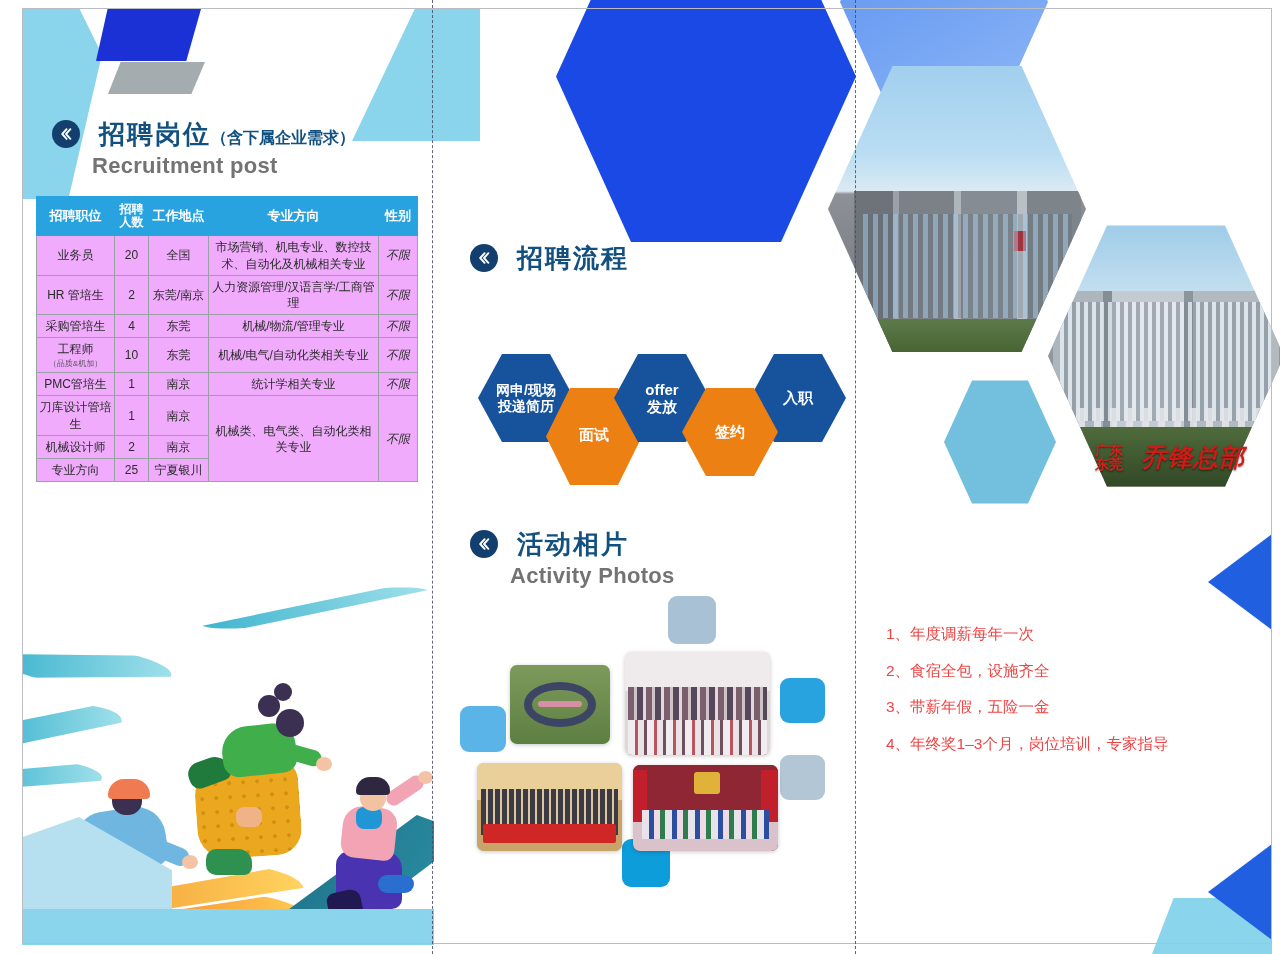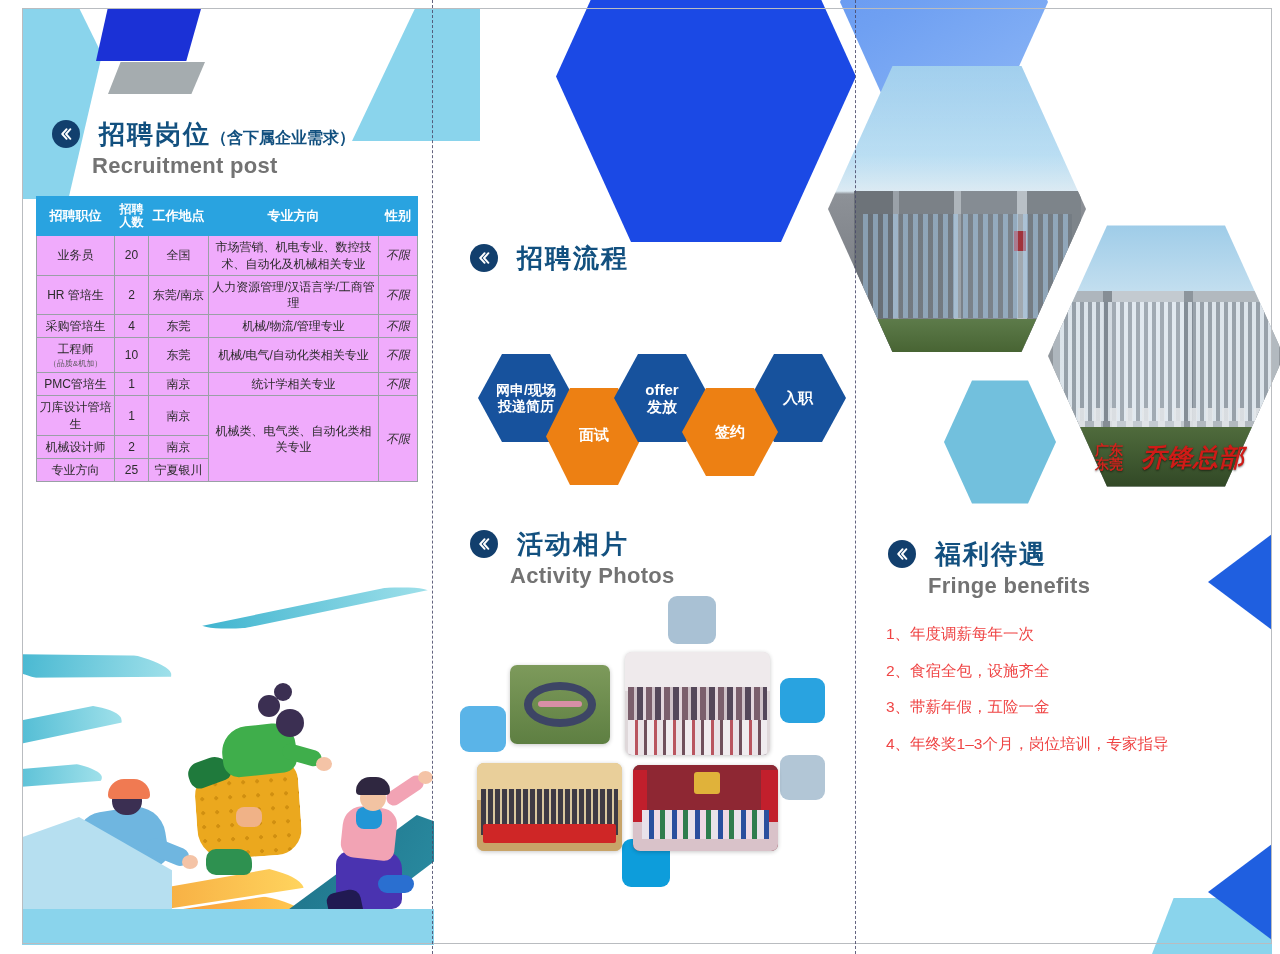--- a/index.html
+++ b/index.html
@@ -502,32 +502,20 @@
       <div class="banner"></div>
     </div>
     <div class="ph ph4">
       <div class="stage"></div>
       <div class="scrolls"></div>
       <div class="lantern"></div>
       <div class="actors"></div>
     </div>
   </div>
 
-  <div class="section-head" id="head-benefits">
-    <div class="sh-row">
-      <span class="chev">
-        <svg width="16" height="16" viewBox="0 0 16 16" aria-hidden="true">
-          <path d="M8.6 3.2 4.2 8l4.4 4.8" fill="none" stroke="#ffffff" stroke-width="1.9" stroke-linecap="round" stroke-linejoin="round"></path>
-          <path d="M12.4 3.2 8 8l4.4 4.8" fill="none" stroke="#ffffff" stroke-width="1.9" stroke-linecap="round" stroke-linejoin="round"></path>
-        </svg>
-      </span>
-      <span class="sh-cn">福利待遇</span>
-    </div>
-    <div class="sh-en indent">Fringe benefits</div>
-  </div>
 
   <ul id="benefits-list">
     <li>1、年度调薪每年一次</li>
     <li>2、食宿全包，设施齐全</li>
     <li>3、带薪年假，五险一金</li>
     <li>4、年终奖1–3个月，岗位培训，专家指导</li>
   </ul>
 
   <div id="illus">
     <div class="swoosh sw1"></div>

